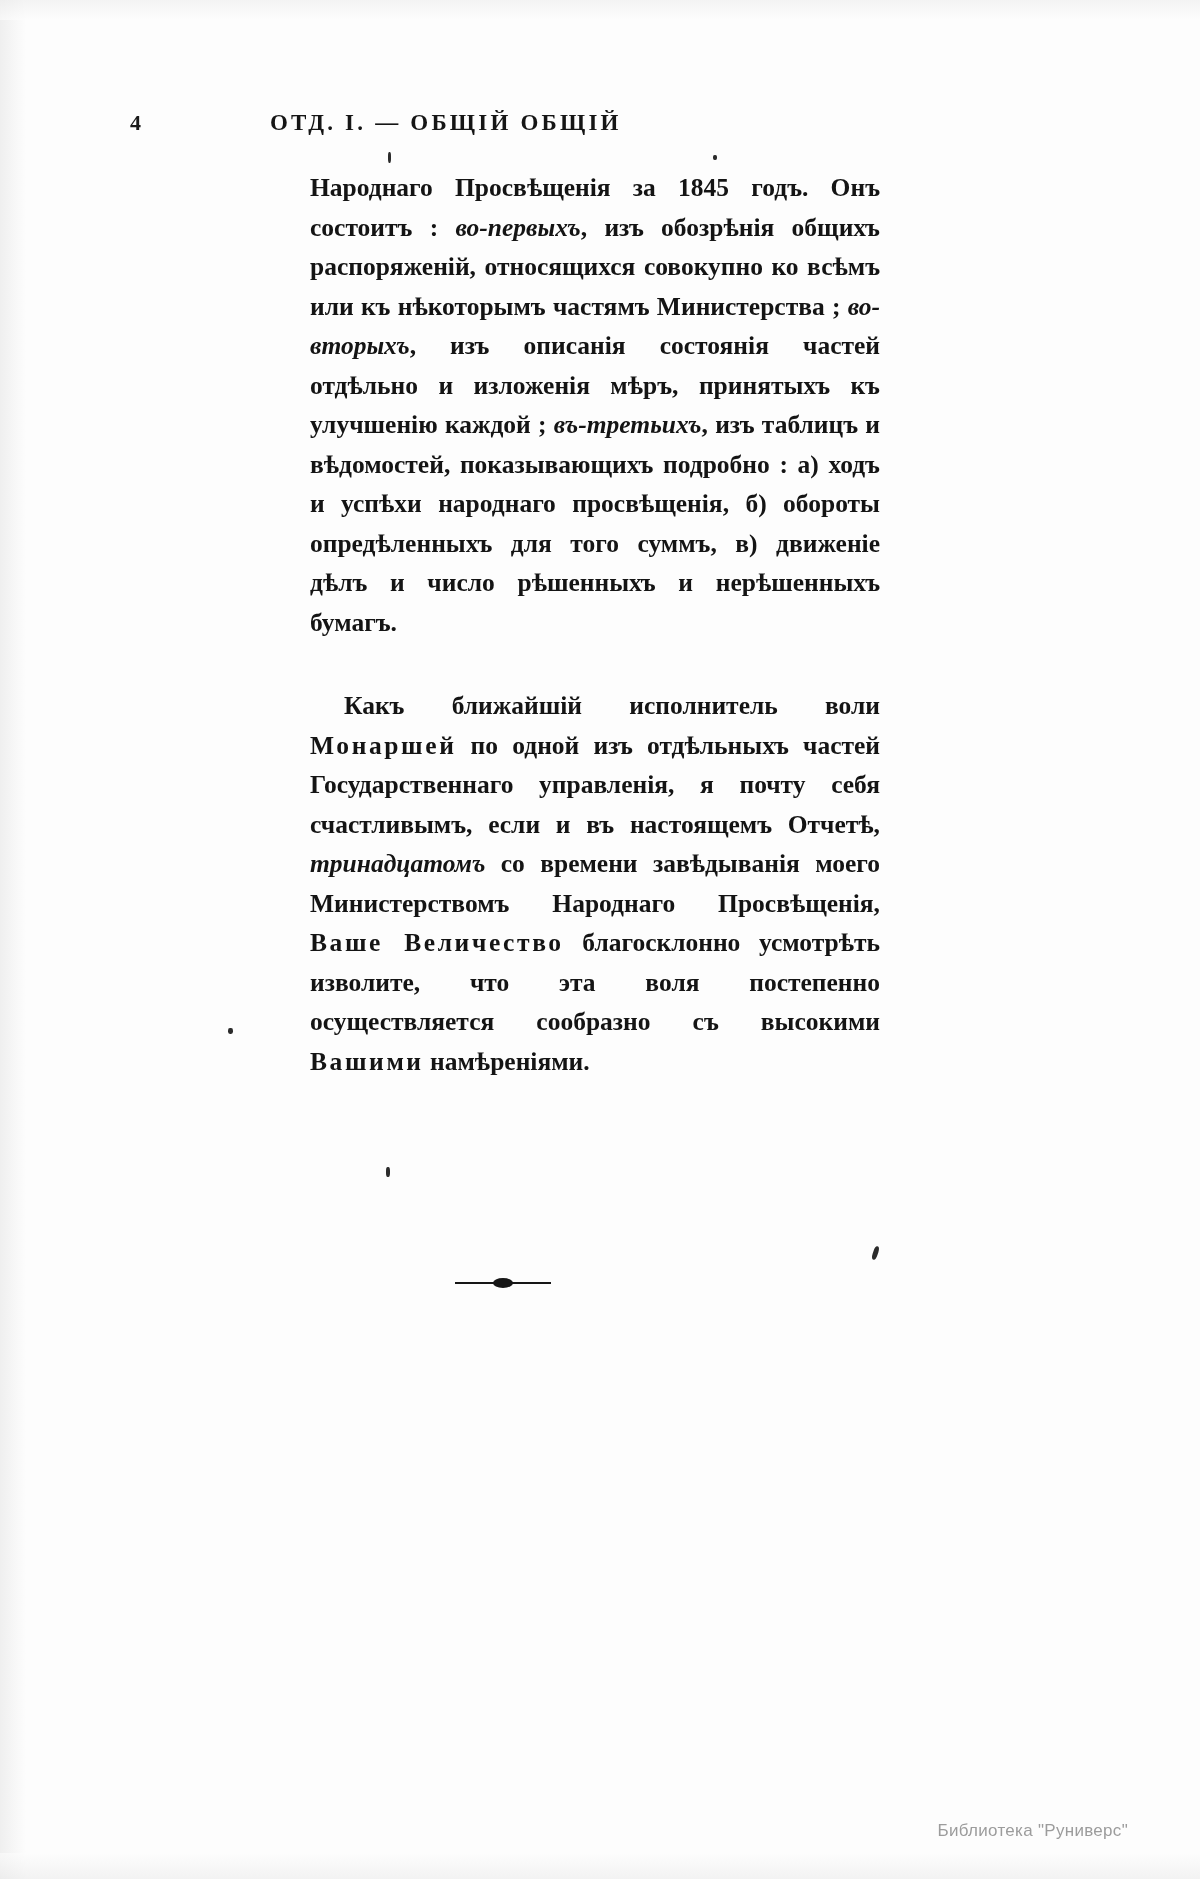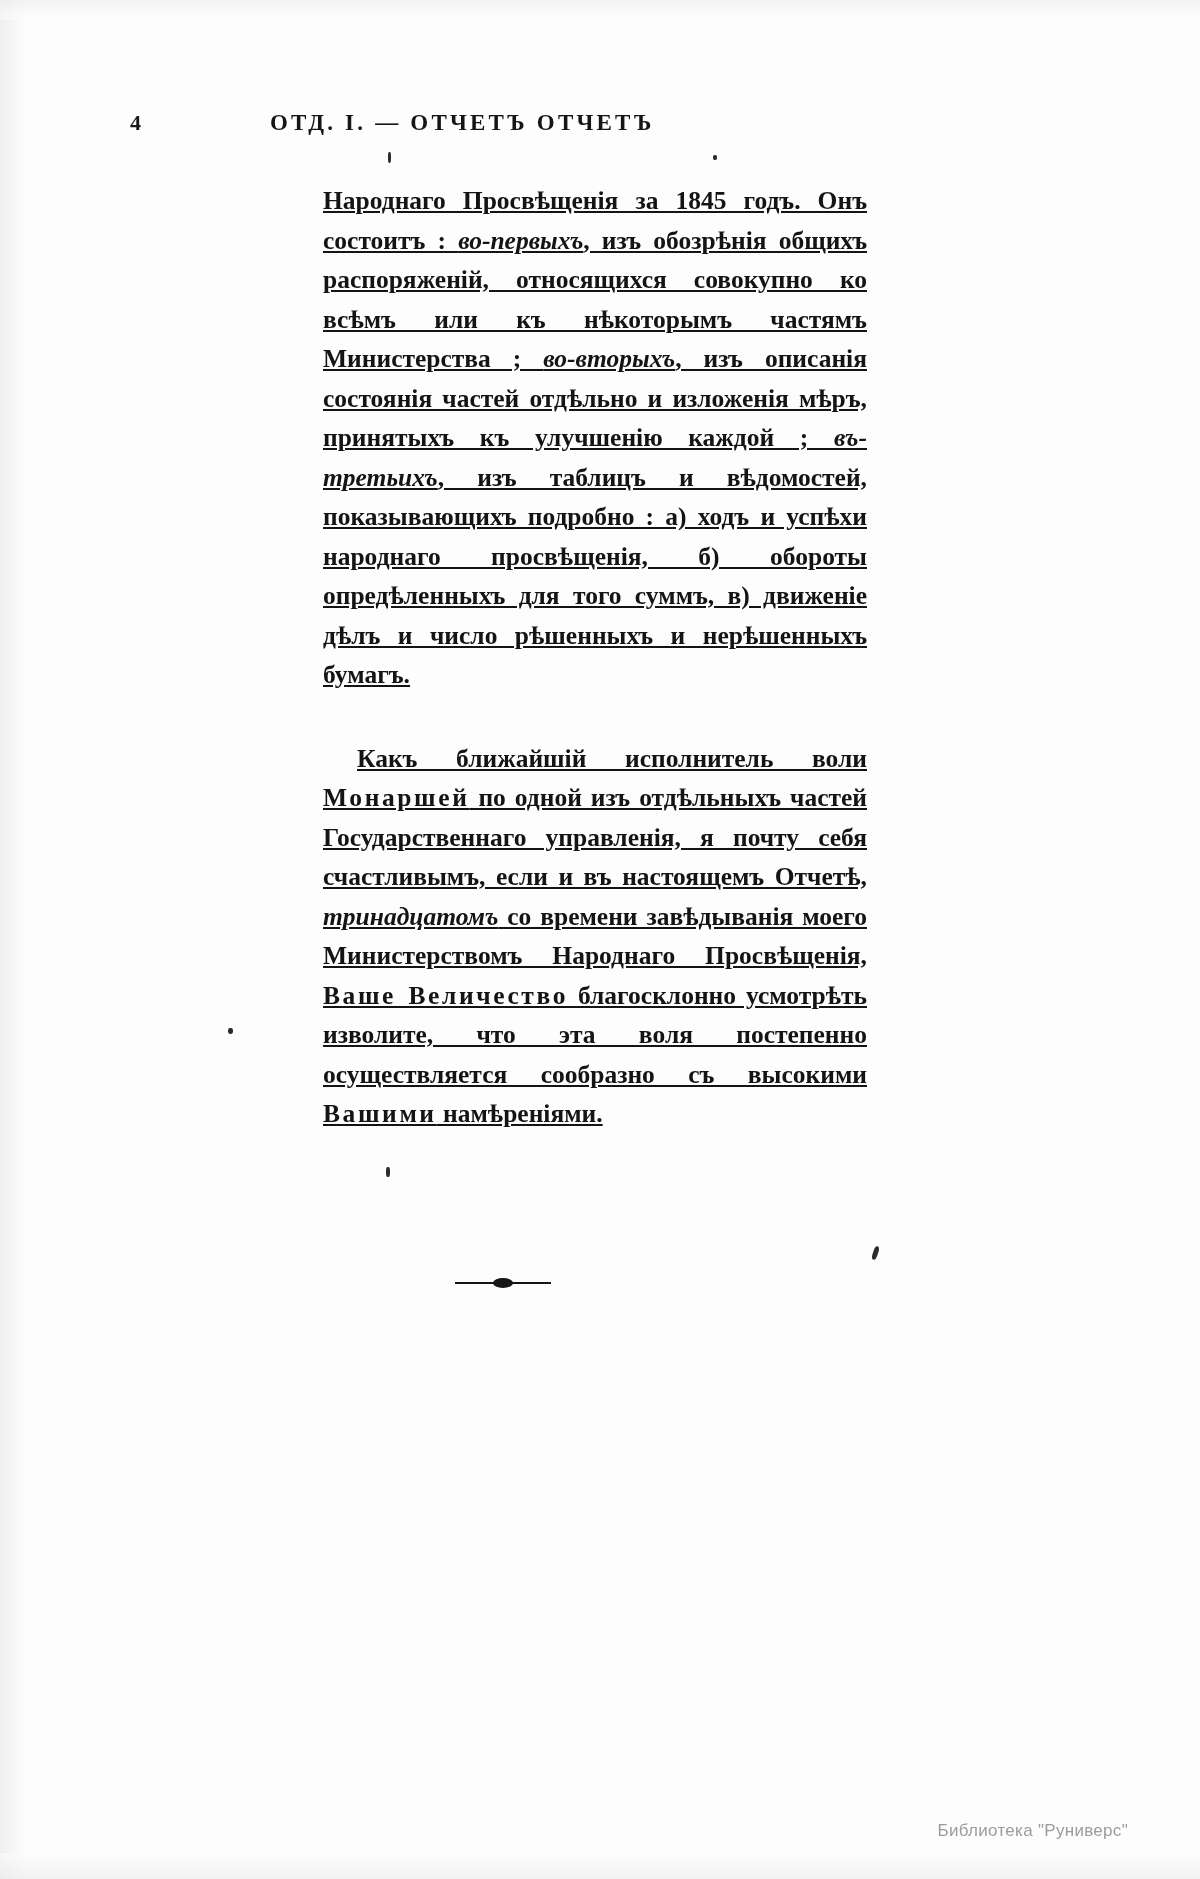--- a/index.html
+++ b/index.html
@@ -79,23 +79,22 @@
     top: 168px;
     width: 570px;
   }
 
   .para {
     font-family: "Liberation Serif", "DejaVu Serif", serif;
     font-size: 25.5px;
     line-height: 39.5px;
     color: #141414;
     text-align: justify;
-    margin: 13px;
+    margin: 0;
     font-weight: bold;
-    text-decoration: underline;
   }
   .para.first-para {
     text-indent: 0;
   }
   .para.second-para {
     margin-top: 44px;
     text-indent: 34px;
   }
   .para i {
     font-style: italic;
@@ -152,21 +151,21 @@
 </head>
 <body>
 
 <div class="page">
 
   <div class="scan-edge-left"></div>
   <div class="scan-edge-top"></div>
   <div class="scan-edge-bottom"></div>
 
   <div class="folio">4</div>
-  <div class="running-head">ОТД. I. — ОТЧЕТЪ ОТЧЕТЪ</div>
+  <div class="running-head">ОТД. I. — ОБЩІЙ ОБЩІЙ</div>
 
   <div class="textblock">
     <p class="para first-para"><span>Народнаго Просвѣщенія за 1845 годъ. Онъ состоитъ : </span><i>во-первыхъ</i><span>, изъ обозрѣнія общихъ распоряженій, относящихся совокупно ко всѣмъ или къ нѣкоторымъ частямъ Министерства ; </span><i>во-вторыхъ</i><span>, изъ описанія состоянія частей отдѣльно и изложенія мѣръ, принятыхъ къ улучшенію каждой ; </span><i>въ-третьихъ</i><span>, изъ таблицъ и вѣдомостей, показывающихъ подробно : а) ходъ и успѣхи народнаго просвѣщенія, б) обороты опредѣленныхъ для того суммъ, в) движеніе дѣлъ и число рѣшенныхъ и нерѣшенныхъ бумагъ.</span></p>
     <p class="para second-para"><span>Какъ ближайшій исполнитель воли </span><span class="sp-wide">Монаршей</span><span> по одной изъ отдѣльныхъ частей Государственнаго управленія, я почту себя счастливымъ, если и въ настоящемъ Отчетѣ, </span><i>тринадцатомъ</i><span> со времени завѣдыванія моего Министерствомъ Народнаго Просвѣщенія, </span><span class="sp-wide">Ваше Величество</span><span> благосклонно усмотрѣть изволите, что эта воля постепенно осуществляется сообразно съ высокими </span><span class="sp-wide">Вашими</span><span> намѣреніями.</span></p>
   </div>
 
   <div class="divider">
     <div class="bar"></div>
     <div class="blob"></div>
   </div>

